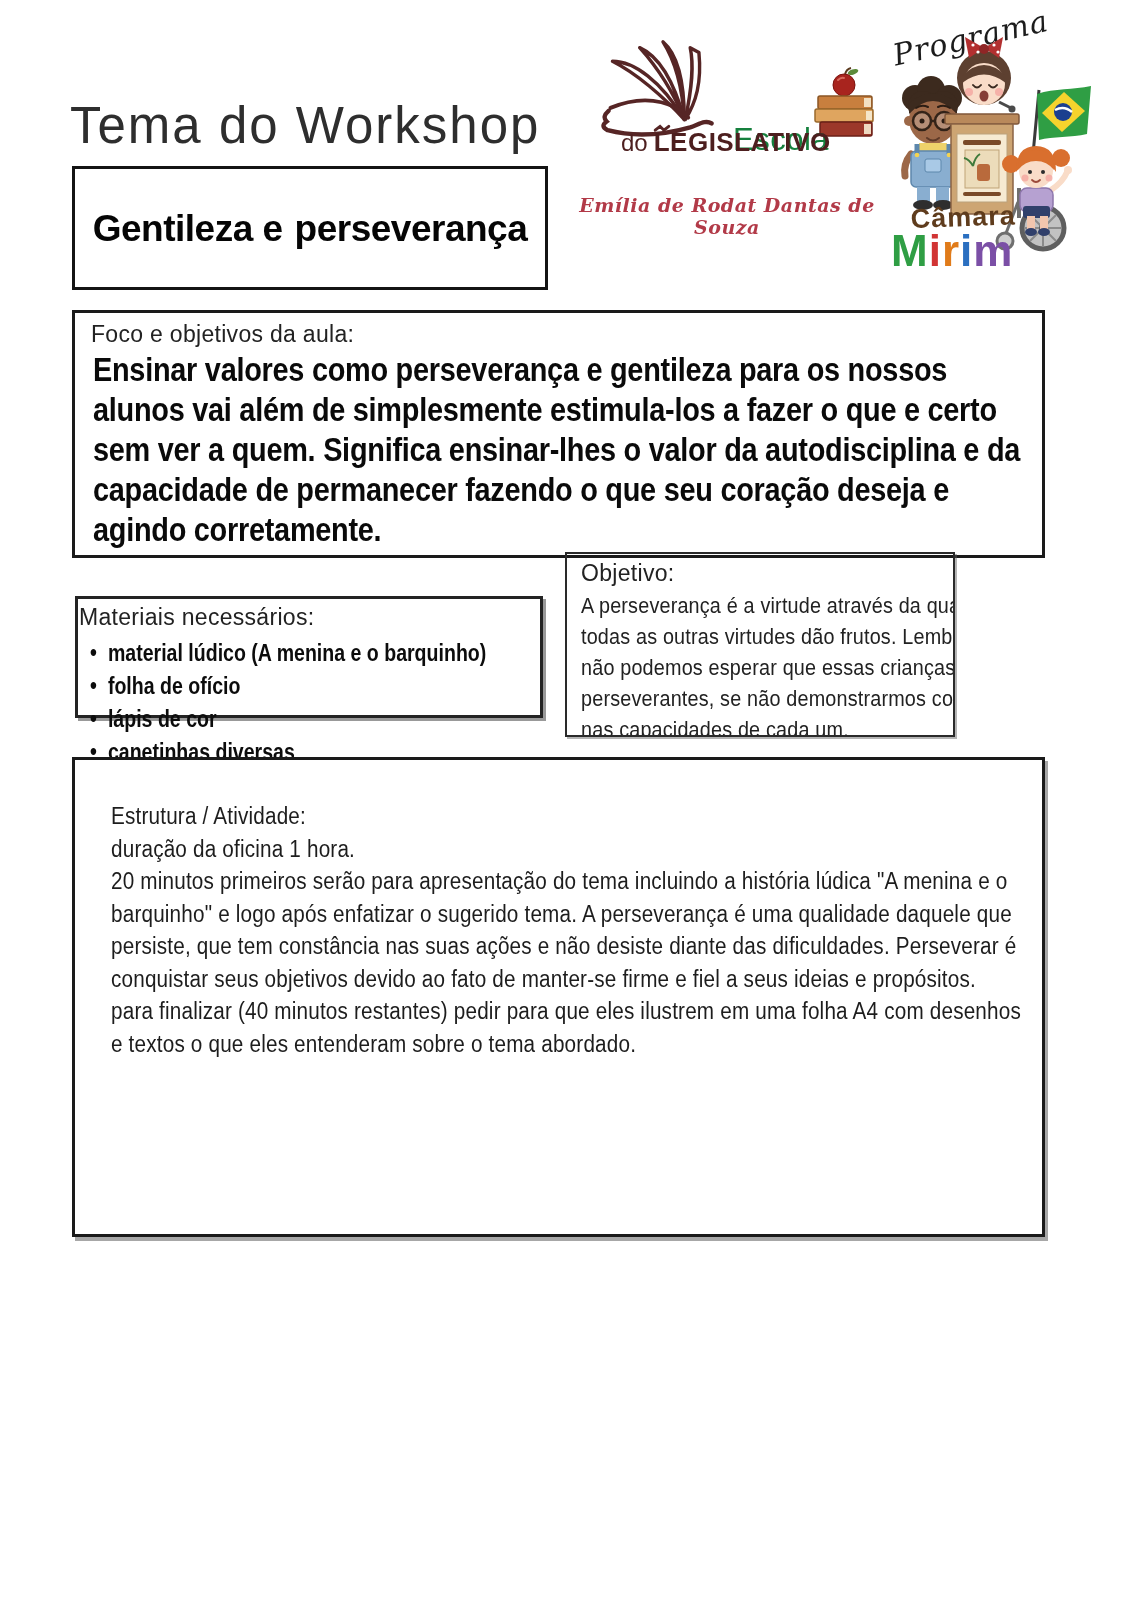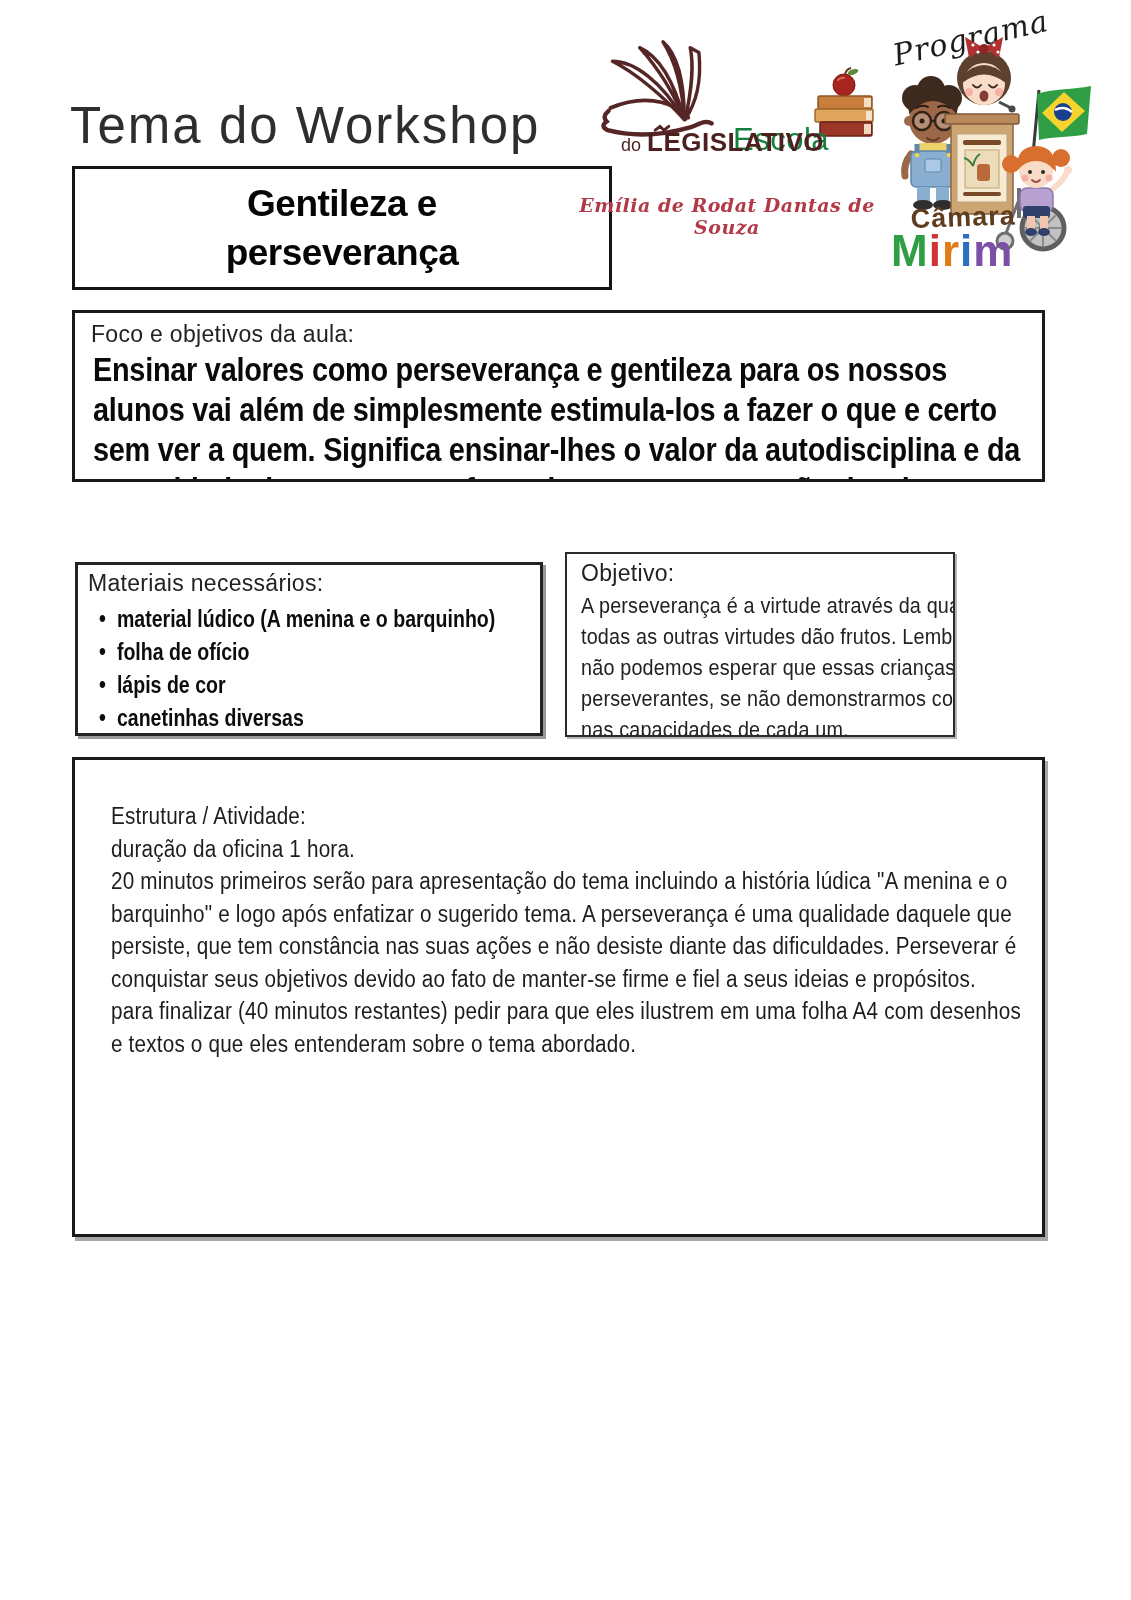--- a/index.html
+++ b/index.html
@@ -7,57 +7,57 @@
     position:relative; width:1131px; height:1600px; margin:0 auto;
     background:#ffffff; overflow:hidden;
     font-family:"Liberation Sans", sans-serif; color:#1c1c1c;
   }
   
   .page-title{
     position:absolute; left:70px; top:96px;
     font-size:51px; font-weight:400; letter-spacing:2px; color:#2e2e2e;
   }
   .theme-box{
-    position:absolute; left:72px; top:166px; width:540px; height:124px;
+    position:absolute; left:72px; top:166px; width:476px; height:124px;
     border:3px solid #141414; box-sizing:border-box;
-    display:flex; flex-direction:column; justify-content:center; align-items:center; gap:12px;
+    display:flex; flex-direction:row; justify-content:center; align-items:center; gap:12px;
   }
   .theme-line{font-size:37px; font-weight:800; color:#050505; line-height:1; letter-spacing:-0.5px;}
 
   .logo{position:absolute; left:555px; top:28px; width:335px; height:200px;}
   .logo-book{position:absolute; left:42px; top:8px; width:130px; height:102px;}
   .logo-escola{position:absolute; left:166px; top:94px; font-size:31px; color:#15803d; letter-spacing:0.5px;margin-left:12px;}
   .logo-line2{position:absolute; left:66px; top:99px; width:260px; white-space:nowrap;}
-  .logo-do{font-size:18px; color:#4d1f1f; margin-right:6px;}
+  .logo-do{font-size:24px; color:#4d1f1f; margin-right:6px;}
   .logo-legislativo{font-size:26px; font-weight:800; color:#4d1f1f; letter-spacing:0.5px;}
   .logo-carnaubense{position:absolute; left:0px; top:124px; width:300px; text-align:center;
     font-size:34px; color:#2c2421; letter-spacing:1px;}
   .logo-script{position:absolute; left:12px; top:166px; width:320px; text-align:center;
     font-family:"DejaVu Serif", serif; font-style:italic; font-weight:bold;
     font-size:19px; color:#b23a48; letter-spacing:0.5px;}
   .logo-books-stack{position:absolute; left:258px; top:38px; width:64px; height:76px;}
 
   .mascot{position:absolute; left:853px; top:4px; width:240px; height:270px;}
 
   
   .focus-box{
-    position:absolute; left:72px; top:310px; width:973px; height:172px;
+    position:absolute; left:72px; top:310px; width:973px; height:248px;
     border:3px solid #1a1a1a; box-sizing:border-box; padding:8px 0 0 16px; overflow:hidden;
   }
   .box-label{font-size:23px; font-weight:400; color:#222; letter-spacing:0.3px;}
   .focus-text{
     margin:2px 0 0 2px; font-size:33px; font-weight:800; color:#0a0a0a;
     line-height:40px; letter-spacing:-0.3px;
     width:1071px; transform:scaleX(0.875); transform-origin:0 0;
   }
 
   
   .materials-box{
-    position:absolute; left:75px; top:562px; width:468px; height:174px;
-    border:3px solid #232323; box-sizing:border-box; padding:5px 0 0 10px;
+    position:absolute; left:75px; top:596px; width:468px; height:122px;
+    border:3px solid #232323; box-sizing:border-box; padding:5px 0 0 1px;
     box-shadow:3px 3px 0 rgba(70,70,70,0.55);
   }
   .materials-list{
     list-style:none; margin:6px 0 0 0; padding:0;
     width:540px; transform:scaleX(0.85); transform-origin:0 0;
   }
   .materials-list li{
     font-size:23px; font-weight:800; color:#0c0c0c; line-height:33px; white-space:nowrap;
   }
   .bullet-dot{display:inline-block; width:34px; text-align:center; font-weight:800;}

